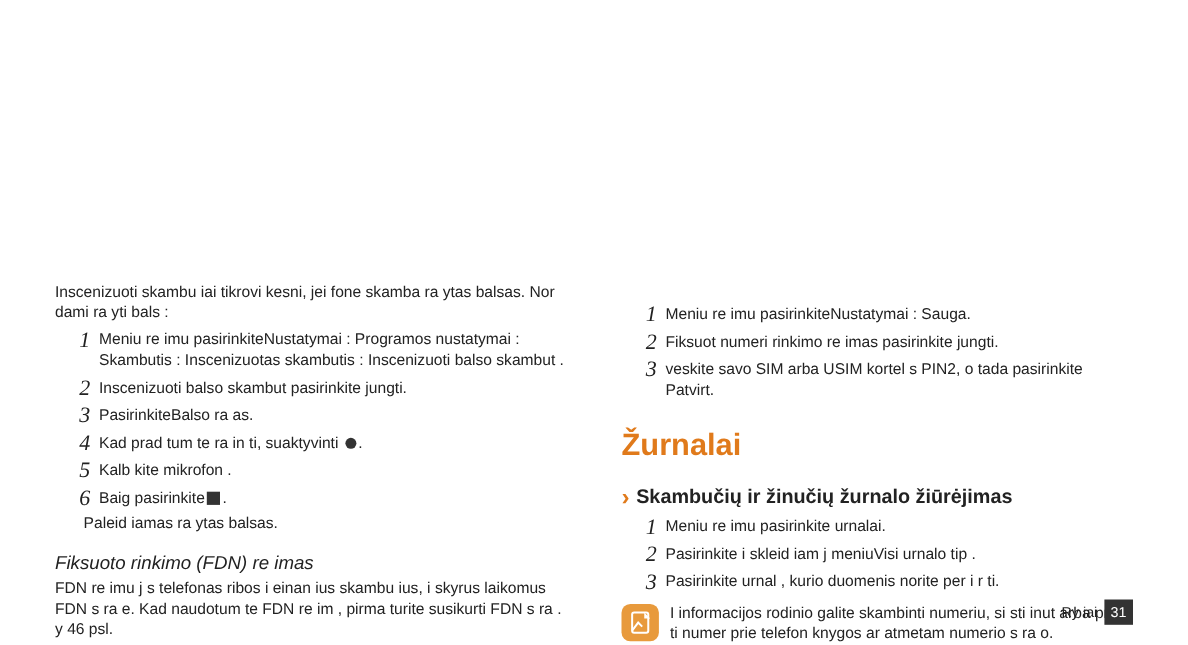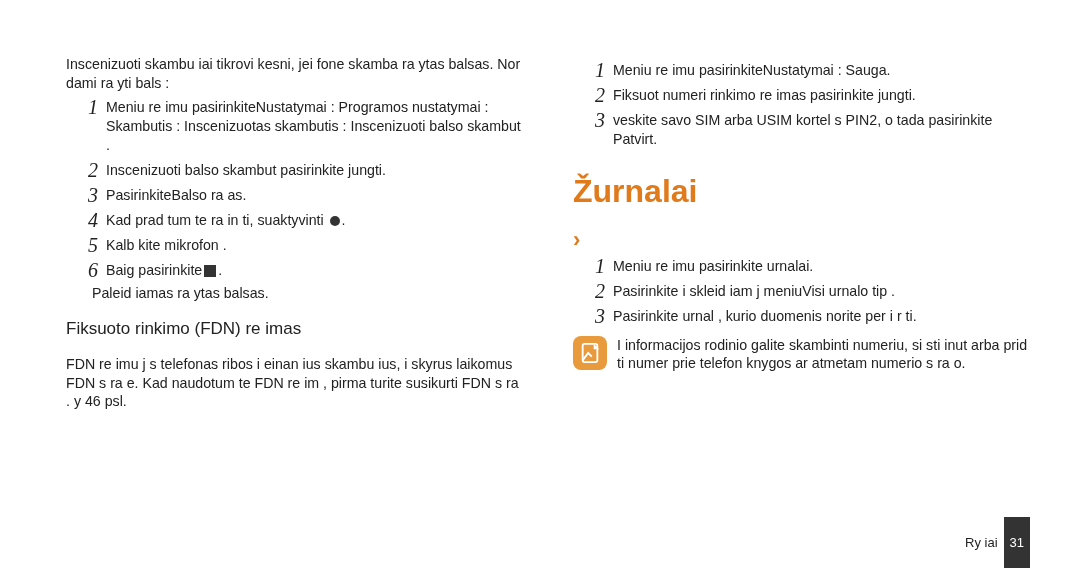--- a/index.html
+++ b/index.html
@@ -9,21 +9,22 @@
     height: 586px;
     background: #ffffff;
     font-family: Arial, Helvetica, sans-serif;
     color: #222;
   }
   .page {
     display: flex;
     width: 1080px;
     height: 586px;
     box-sizing: border-box;
-    padding: 55px 50px 0 66px;
+    padding: 55px 50px 0 50px;
+    align-items: flex-end;
   }
   .col {
     width: 490px;
     font-size: 14.2px;
     line-height: 1.32;
   }
   .col + .col {
     margin-left: 50px;
   }
   p {
@@ -44,24 +45,25 @@
     line-height: 1;
     padding-top: 1px;
   }
   .num-text {
     flex: 1;
     padding-top: 2px;
   }
   .subhead {
     font-size: 17px;
     margin-top: 16px;
-    margin-bottom: 14px;
+    margin-bottom: 2px;
+    font-style: italic;
   }
   .section {
-    font-size: 32px;
+    font-size: 28px;
     font-weight: 600;
     color: #e07a1b;
     margin: 22px 0 6px 0;
   }
   .chevhead {
     font-size: 18px;
     font-weight: bold;
     margin: 16px 0 2px 0;
     display: flex;
     align-items: center;
@@ -111,21 +113,21 @@
     position: absolute;
     bottom: 18px;
     right: 50px;
     font-size: 13px;
     display: flex;
     align-items: center;
   }
   .page-badge {
     background: #333;
     color: #fff;
-    padding: 18px 6px;
+    padding: 4px 6px;
     margin-left: 6px;
     font-size: 13px;
   }
   .indent {
     margin-left: 26px;
   }
 </style>
 </head>
 <body>
 
@@ -180,20 +182,21 @@
     </div>
     <div class="num-line">
       <div class="num">3</div>
       <div class="num-text"> veskite savo SIM arba USIM kortel s PIN2, o tada pasirinkite Patvirt.</div>
     </div>
 
     <div class="section">Žurnalai</div>
 
     <div class="chevhead">
       <span class="chevron">›</span>
+      <span>Skambučių ir žinučių žurnalo žiūrėjimas</span>
     </div>
 
     <div class="num-line">
       <div class="num">1</div>
       <div class="num-text">Meniu re imu pasirinkite urnalai.</div>
     </div>
     <div class="num-line">
       <div class="num">2</div>
       <div class="num-text">Pasirinkite i skleid iam j  meniuVisi  urnalo tip .</div>
     </div>

